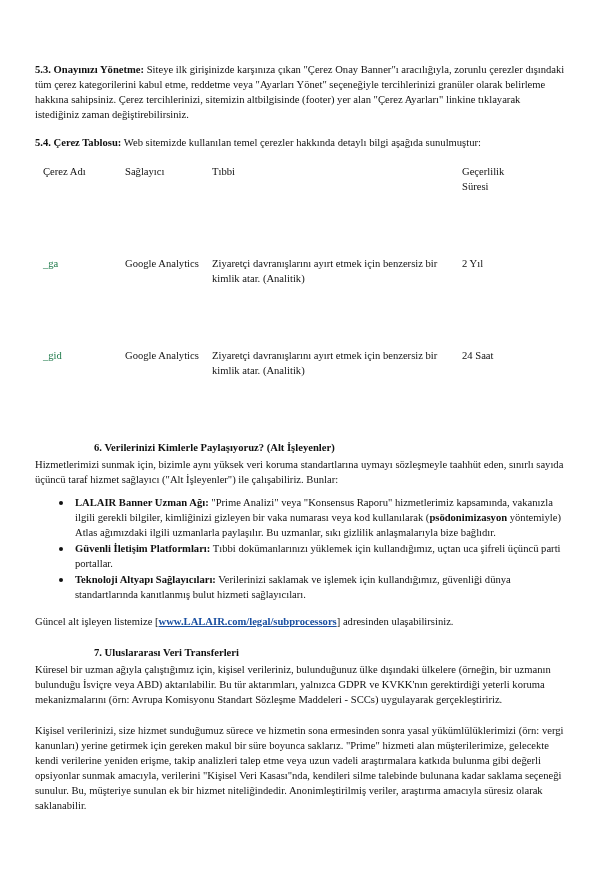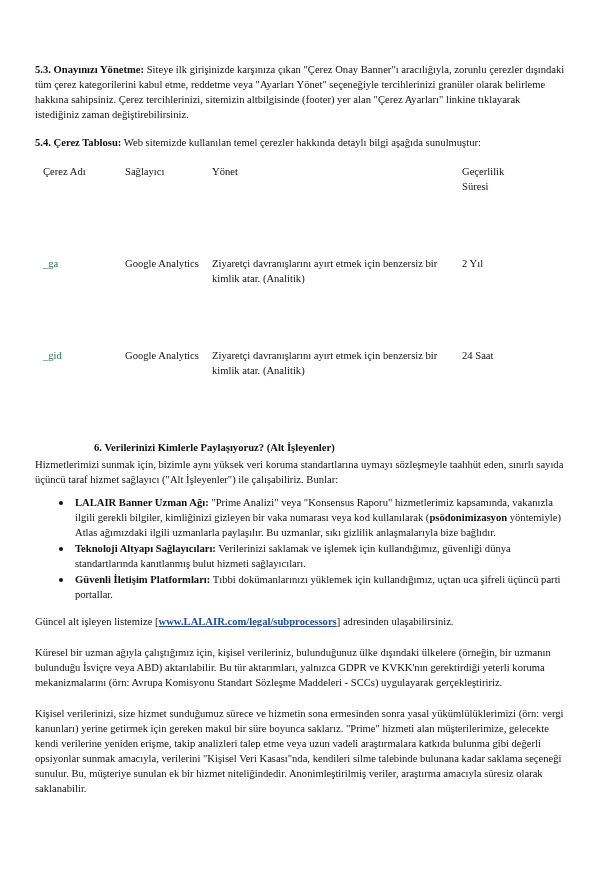--- a/index.html
+++ b/index.html
@@ -37,21 +37,21 @@
   </p>
 
   <p class="para" style="margin-bottom:0;">
     <b>5.4. Çerez Tablosu:</b><span> Web sitemizde kullanılan temel çerezler hakkında detaylı bilgi aşağıda sunulmuştur:</span>
   </p>
 
   <div class="table">
     <div class="head-row" style="display:contents;">
       <div class="cell">Çerez Adı</div>
       <div class="cell">Sağlayıcı</div>
-      <div class="cell">Yönet</div>
+      <div class="cell">Tıbbi</div>
       <div class="cell">Geçerlilik Süresi</div>
     </div>
     <div class="data-row" style="display:contents;">
       <div class="cell cookie-name">_ga</div>
       <div class="cell">Google Analytics</div>
       <div class="cell">Ziyaretçi davranışlarını ayırt etmek için benzersiz bir kimlik atar. (Analitik)</div>
       <div class="cell">2 Yıl</div>
     </div>
     <div class="data-row" style="display:contents;">
       <div class="cell cookie-name">_gid</div>
@@ -66,29 +66,30 @@
   <p class="section-title">6. Verilerinizi Kimlerle Paylaşıyoruz? (Alt İşleyenler)</p>
   <p>Hizmetlerimizi sunmak için, bizimle aynı yüksek veri koruma standartlarına uymayı sözleşmeyle taahhüt eden, sınırlı sayıda üçüncü taraf hizmet sağlayıcı ("Alt İşleyenler") ile çalışabiliriz. Bunlar:</p>
 
   <ul class="bullets">
     <li>
       <span class="bullet"></span>
       <b>LALAIR Banner Uzman Ağı:</b><span> "Prime Analizi" veya "Konsensus Raporu" hizmetlerimiz kapsamında, vakanızla ilgili gerekli bilgiler, kimliğinizi gizleyen bir vaka numarası veya kod kullanılarak (</span><b>psödonimizasyon</b><span> yöntemiyle) Atlas ağımızdaki ilgili uzmanlarla paylaşılır. Bu uzmanlar, sıkı gizlilik anlaşmalarıyla bize bağlıdır.</span>
     </li>
     <li>
       <span class="bullet"></span>
-      <b>Teknoloji Altyapı Sağlayıcıları:</b><span> Verilerinizi saklamak ve işlemek için kullandığımız, güvenliği dünya standartlarında kanıtlanmış bulut hizmeti sağlayıcıları.</span>
+      <b>Güvenli İletişim Platformları:</b><span> Tıbbi dokümanlarınızı yüklemek için kullandığımız, uçtan uca şifreli üçüncü parti portallar.</span>
     </li>
     <li>
       <span class="bullet"></span>
-      <b>Güvenli İletişim Platformları:</b><span> Tıbbi dokümanlarınızı yüklemek için kullandığımız, uçtan uca şifreli üçüncü parti portallar.</span>
+      <b>Teknoloji Altyapı Sağlayıcıları:</b><span> Verilerinizi saklamak ve işlemek için kullandığımız, güvenliği dünya standartlarında kanıtlanmış bulut hizmeti sağlayıcıları.</span>
     </li>
   </ul>
 
   <p class="para" style="margin-bottom:16px;">
     <span>Güncel alt işleyen listemize [</span><a class="link" href="#">www.LALAIR.com/legal/subprocessors</a><span>] adresinden ulaşabilirsiniz.</span>
   </p>
 
+  <p class="section-title">7. Uluslararası Veri Transferleri</p>
   <p class="para" style="margin-bottom:16px;">Küresel bir uzman ağıyla çalıştığımız için, kişisel verileriniz, bulunduğunuz ülke dışındaki ülkelere (örneğin, bir uzmanın bulunduğu İsviçre veya ABD) aktarılabilir. Bu tür aktarımları, yalnızca GDPR ve KVKK'nın gerektirdiği yeterli koruma mekanizmalarını (örn: Avrupa Komisyonu Standart Sözleşme Maddeleri - SCCs) uygulayarak gerçekleştiririz.</p>
 
   <p>Kişisel verilerinizi, size hizmet sunduğumuz sürece ve hizmetin sona ermesinden sonra yasal yükümlülüklerimizi (örn: vergi kanunları) yerine getirmek için gereken makul bir süre boyunca saklarız. "Prime" hizmeti alan müşterilerimize, gelecekte kendi verilerine yeniden erişme, takip analizleri talep etme veya uzun vadeli araştırmalara katkıda bulunma gibi değerli opsiyonlar sunmak amacıyla, verilerini "Kişisel Veri Kasası"nda, kendileri silme talebinde bulunana kadar saklama seçeneği sunulur. Bu, müşteriye sunulan ek bir hizmet niteliğindedir. Anonimleştirilmiş veriler, araştırma amacıyla süresiz olarak saklanabilir.</p>
 
 </div>
 
 </body></html>

